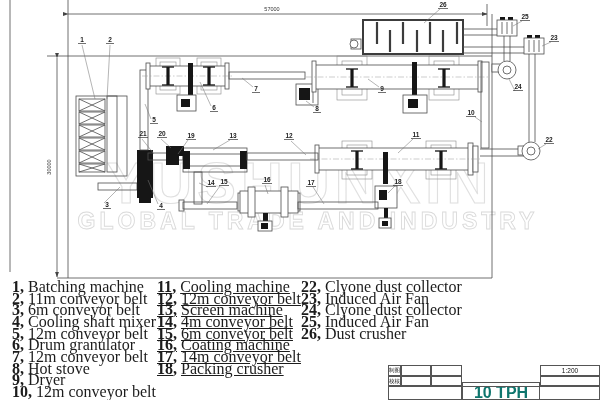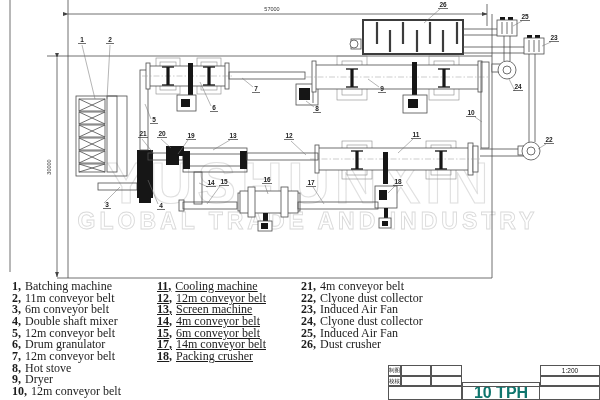--- a/index.html
+++ b/index.html
@@ -11,21 +11,21 @@
   .thin{stroke:#8a8a8a;stroke-width:0.6;fill:none;}
   .blk{fill:#161616;stroke:none;}
   .ib{stroke:#111;stroke-width:1.3;}
   .cl{stroke:#9a9a9a;stroke-width:0.5;fill:none;stroke-dasharray:6 2 1.5 2;}
   .ldr{stroke:#777;stroke-width:0.55;fill:none;}
   .ul{stroke:#333;stroke-width:0.7;}
   .lbl{font:bold 6.5px "Liberation Sans",sans-serif;fill:#222;}
   .dim{font:5.5px "Liberation Sans",sans-serif;fill:#333;}
   .wm1{font:bold 58px "Liberation Sans",sans-serif;fill:none;stroke:#e0e0e0;stroke-width:1.1;letter-spacing:5px;}
   .wm2{font:bold 23px "Liberation Sans",sans-serif;fill:none;stroke:#dadada;stroke-width:0.9;letter-spacing:4px;}
-  .legend{position:absolute;top:281px;font-size:12px;line-height:11.65px;white-space:nowrap;}
+  .legend{position:absolute;top:281px;font-size:16px;line-height:11.65px;white-space:nowrap;}
   .lcol1{left:12px;} .lcol2{left:157px;text-decoration:underline;} .lcol3{left:301px;}
   .lnum{font-weight:bold;}
   .lsep{font-weight:bold;margin-right:4px;}
   .tblock{position:absolute;left:388px;top:365px;width:212px;height:35px;}
   .tcell{position:absolute;box-sizing:border-box;border:0.8px solid #555;}
   .tch{font-size:5.5px;display:flex;align-items:center;justify-content:center;
        font-family:"Liberation Sans",sans-serif;color:#111;overflow:hidden;}
   .tcap{font:bold 16px "Liberation Sans",sans-serif;display:flex;align-items:center;justify-content:center;color:#0f766e;margin-top:17px;}
   .tscale{font:6.5px "Liberation Sans",sans-serif;display:flex;align-items:center;justify-content:center;color:#111;}
 </style>
@@ -360,39 +360,39 @@
       <line class="ul" x1="520" y1="20.5" x2="530" y2="20.5"></line>
     <text class="lbl" x="443" y="7" text-anchor="middle">26</text>
       <line class="ul" x1="438" y1="8.5" x2="448" y2="8.5"></line>
   </g>
 </svg>
 
 <div class="legend lcol1">
   <div><span class="lnum">1</span><span class="lsep">,</span><span>Batching machine</span></div>
   <div><span class="lnum">2</span><span class="lsep">,</span><span>11m conveyor belt</span></div>
   <div><span class="lnum">3</span><span class="lsep">,</span><span>6m conveyor belt</span></div>
-  <div><span class="lnum">4</span><span class="lsep">,</span><span>Double shaft mixer</span></div>
+  <div><span class="lnum">4</span><span class="lsep">,</span><span>Cooling shaft mixer</span></div>
   <div><span class="lnum">5</span><span class="lsep">,</span><span>12m conveyor belt</span></div>
   <div><span class="lnum">6</span><span class="lsep">,</span><span>Drum granulator</span></div>
   <div><span class="lnum">7</span><span class="lsep">,</span><span>12m conveyor belt</span></div>
   <div><span class="lnum">8</span><span class="lsep">,</span><span>Hot stove</span></div>
   <div><span class="lnum">9</span><span class="lsep">,</span><span>Dryer</span></div>
   <div><span class="lnum">10</span><span class="lsep">,</span><span>12m conveyor belt</span></div>
 </div>
 <div class="legend lcol2">
   <div><span class="lnum">11</span><span class="lsep">,</span><span>Cooling machine</span></div>
   <div><span class="lnum">12</span><span class="lsep">,</span><span>12m conveyor belt</span></div>
   <div><span class="lnum">13</span><span class="lsep">,</span><span>Screen machine</span></div>
   <div><span class="lnum">14</span><span class="lsep">,</span><span>4m conveyor belt</span></div>
   <div><span class="lnum">15</span><span class="lsep">,</span><span>6m conveyor belt</span></div>
+  <div><span class="lnum">16</span><span class="lsep">,</span><span>Coating machine</span></div>
   <div><span class="lnum">17</span><span class="lsep">,</span><span>14m conveyor belt</span></div>
   <div><span class="lnum">18</span><span class="lsep">,</span><span>Packing crusher</span></div>
 </div>
 <div class="legend lcol3">
-  <div><span class="lnum">21</span><span class="lsep">,</span><span>4m conveyor belt</span></div>
   <div><span class="lnum">22</span><span class="lsep">,</span><span>Clyone dust collector</span></div>
   <div><span class="lnum">23</span><span class="lsep">,</span><span>Induced Air Fan</span></div>
   <div><span class="lnum">24</span><span class="lsep">,</span><span>Clyone dust collector</span></div>
   <div><span class="lnum">25</span><span class="lsep">,</span><span>Induced Air Fan</span></div>
   <div><span class="lnum">26</span><span class="lsep">,</span><span>Dust crusher</span></div>
 </div>
 
 <div class="tblock">
   <div class="tcell tch" style="left:0;top:0;width:13px;height:11px;">制图</div>
   <div class="tcell" style="left:13px;top:0;width:30px;height:11px;"></div>

